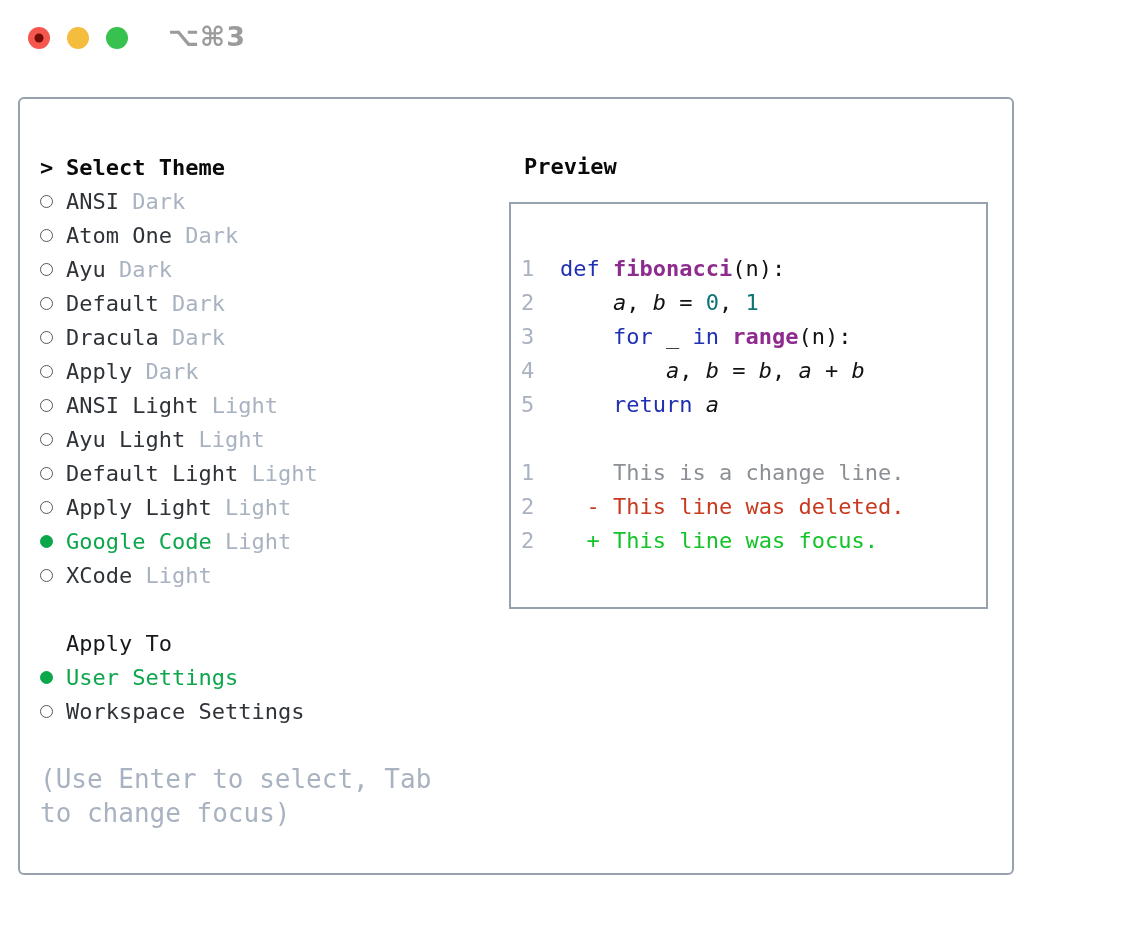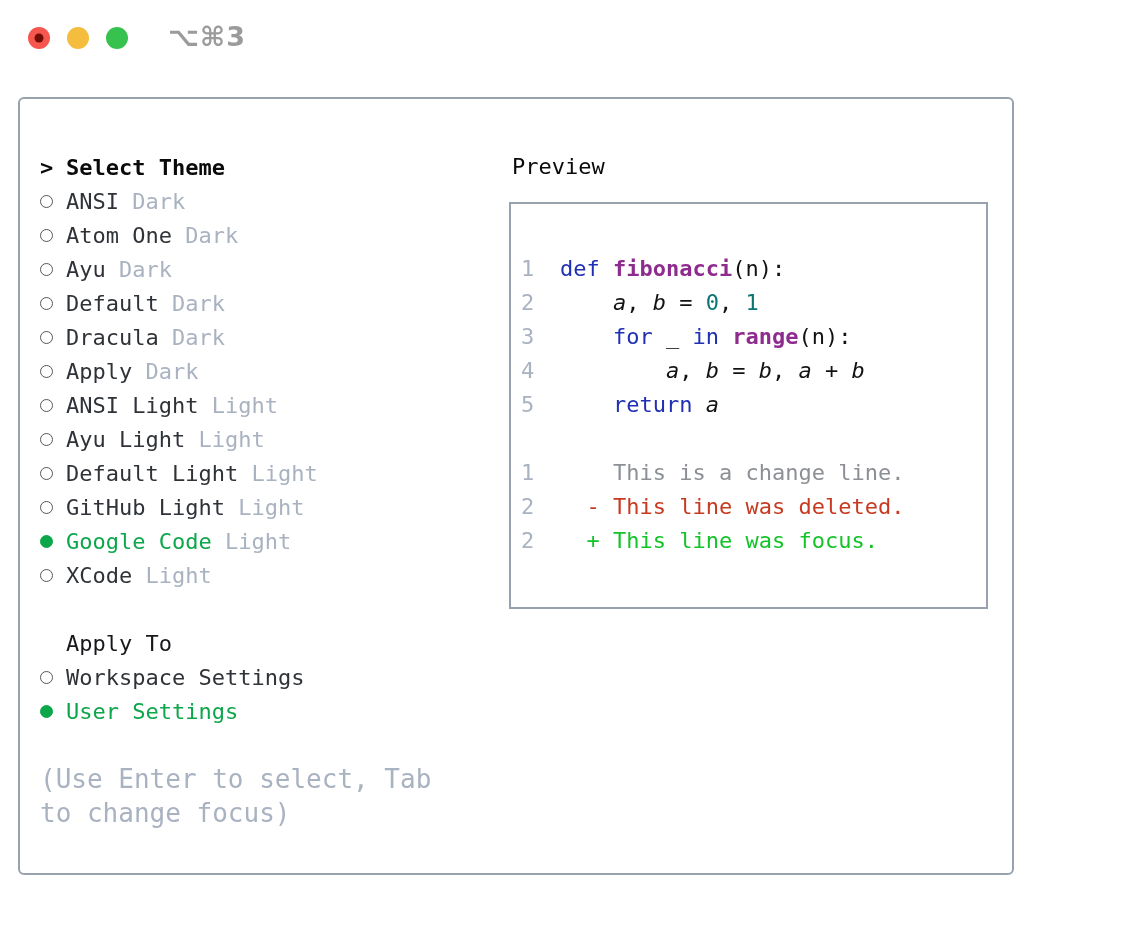--- a/index.html
+++ b/index.html
@@ -49,22 +49,22 @@
   }
   .marker.filled { border-color:var(--accent-green,#0ca64b); background:var(--accent-green,#0ca64b); }
   .item .name     { color:var(--item-text,#2f3338); }
   .item .variant  { color:var(--muted,#a9b2c0); }
   .item.selected .name { color:var(--accent-green,#0ca64b); }
   .hint {
     position:absolute; left:20px; top:663px; width:430px;
     font-size:26px; line-height:34px; color:var(--muted,#a9b2c0);
   }
   
-  .preview-title { position:absolute; left:492px; top:51px; height:34px; line-height:34px;
-                   font-size:22px; font-weight:400; color:#0a0a0a; }
+  .preview-title { position:absolute; left:504px; top:51px; height:34px; line-height:34px;
+                   font-size:22px; font-weight:700; color:#0a0a0a; }
   .preview-box {
     position:absolute; left:489px; top:103px; width:479px; height:407px;
     border:2px solid var(--border-gray,#98a2ae); background:#ffffff;
     padding:48px 0 0 10px; overflow:hidden;
   }
   .pline { display:flex; height:34px; line-height:34px; white-space:pre; font-size:22px; }
   .pnum  { flex:none; width:13px; margin-right:26px; color:var(--muted,#a9b2c0); }
   .s-kwd { color:var(--kwd-blue,#2030b4); }
   .s-fn  { color:var(--fn-purple,#8e2b8e);font-weight:bold; }
   .s-lit { color:var(--lit-teal,#0d7474); }
@@ -97,32 +97,32 @@
 
     <div class="row item"><span class="marker"></span><span class="name">ANSI</span><span class="variant"> Dark</span></div>
         <div class="row item"><span class="marker"></span><span class="name">Atom One</span><span class="variant"> Dark</span></div>
         <div class="row item"><span class="marker"></span><span class="name">Ayu</span><span class="variant"> Dark</span></div>
         <div class="row item"><span class="marker"></span><span class="name">Default</span><span class="variant"> Dark</span></div>
         <div class="row item"><span class="marker"></span><span class="name">Dracula</span><span class="variant"> Dark</span></div>
         <div class="row item"><span class="marker"></span><span class="name">Apply</span><span class="variant"> Dark</span></div>
         <div class="row item"><span class="marker"></span><span class="name">ANSI Light</span><span class="variant"> Light</span></div>
         <div class="row item"><span class="marker"></span><span class="name">Ayu Light</span><span class="variant"> Light</span></div>
         <div class="row item"><span class="marker"></span><span class="name">Default Light</span><span class="variant"> Light</span></div>
-        <div class="row item"><span class="marker"></span><span class="name">GitHub Light</span><span class="variant"> Light</span></div>
+        <div class="row item"><span class="marker"></span><span class="name">Apply Light</span><span class="variant"> Light</span></div>
         <div class="row item selected"><span class="marker filled"></span><span class="name">Google Code</span><span class="variant"> Light</span></div>
         <div class="row item"><span class="marker"></span><span class="name">XCode</span><span class="variant"> Light</span></div>
       </div>
 
     <div class="apply-block">
       <div class="row">
         <span class="spacer"></span><span class="apply-title">Apply To</span>
       </div>
 
-    <div class="row item"><span class="marker"></span><span class="name">Workspace Settings</span></div>
-        <div class="row item selected"><span class="marker filled"></span><span class="name">User Settings</span></div>
+    <div class="row item selected"><span class="marker filled"></span><span class="name">User Settings</span></div>
+        <div class="row item"><span class="marker"></span><span class="name">Workspace Settings</span></div>
       </div>
 
     <div class="hint">(Use Enter to select, Tab to change focus)</div>
 
     <div class="preview-title">Preview</div>
     <div class="preview-box">
 
     <div class="pline"><span class="pnum">1</span><span class="pcode"><span class="s-kwd">def</span><span class="s-pln"> </span><span class="s-fn">fibonacci</span><span class="s-pln">(n):</span></span></div>
         <div class="pline"><span class="pnum">2</span><span class="pcode"><span class="s-pln">    </span><span class="s-var">a</span><span class="s-pln">, </span><span class="s-var">b</span><span class="s-pln"> = </span><span class="s-lit">0</span><span class="s-pln">, </span><span class="s-lit">1</span></span></div>
         <div class="pline"><span class="pnum">3</span><span class="pcode"><span class="s-pln">    </span><span class="s-kwd">for</span><span class="s-pln"> _ </span><span class="s-kwd">in</span><span class="s-pln"> </span><span class="s-fn">range</span><span class="s-pln">(n):</span></span></div>

